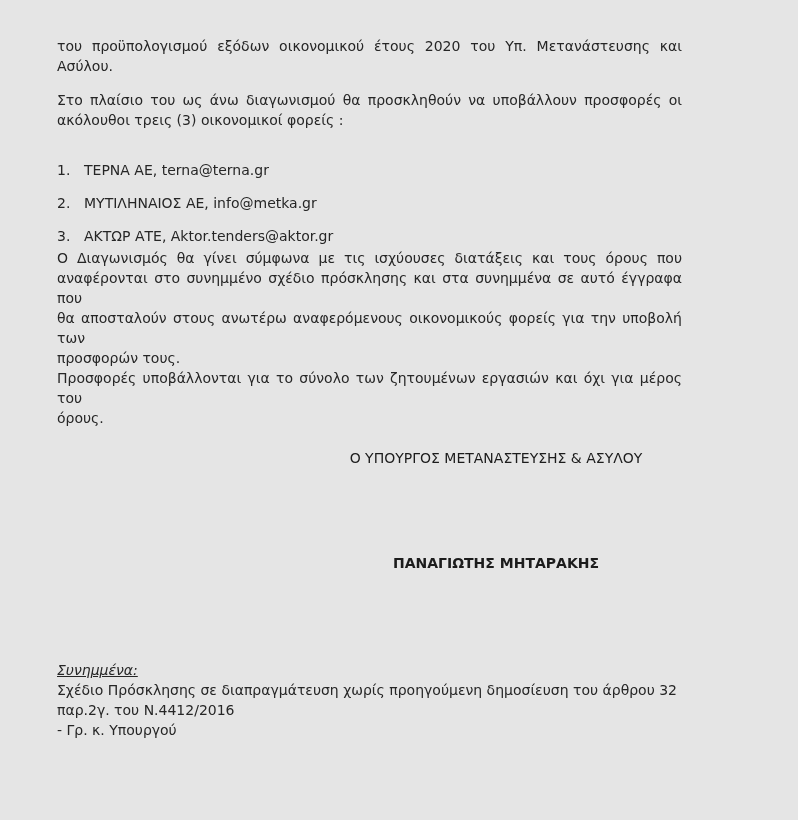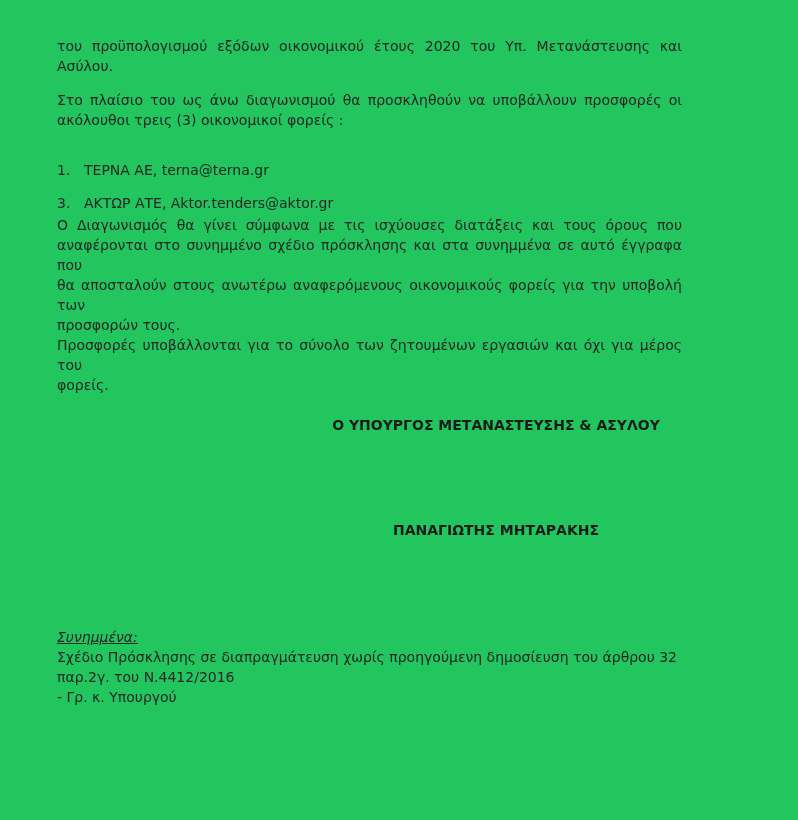--- a/index.html
+++ b/index.html
@@ -13,21 +13,21 @@
     font-family: "DejaVu Sans", "Liberation Sans", sans-serif;
     font-size: 14px;
     line-height: 20px;
     color: #262626;
     overflow: hidden;
   }
   .page {
     position: relative;
     width: 798px;
     height: 820px;
-    background: #22c55e;
+    background: #e5e5e5;
   }
   .content {
     margin-left: 57px;
     width: 625px;
   }
   
   .j {
     text-align: justify;
     text-align-last: justify;
   }
@@ -44,21 +44,21 @@
     width: 27px;
   }
   .para-34 { margin-top: 2px; }
   .signature-block {
     margin-left: 260px;
     width: 358px;
     text-align: center;
   }
   .minister-title {
     margin-top: 20px;
-    font-weight: bold;
+    font-weight: normal;
     color: #1c1c1c;
   }
   .minister-name {
     margin-top: 85px;
     font-weight: bold;
     color: #1c1c1c;
   }
   .attachments-heading {
     margin-top: 87px;
     font-style: italic;
@@ -84,31 +84,34 @@
     <div class="para-2">
       <div class="j">Στο πλαίσιο του ως άνω διαγωνισμού θα προσκληθούν να υποβάλλουν προσφορές οι</div>
       <div class="plain">ακόλουθοι τρεις (3) οικονομικοί φορείς :</div>
     </div>
 
     <div class="vendor-list">
       <div class="vendor-row">
         <span class="vendor-num">1.</span><span>ΤΕΡΝΑ ΑΕ, terna@terna.gr</span>
       </div>
       <div class="vendor-row">
+        <span class="vendor-num">2.</span><span>ΜΥΤΙΛΗΝΑΙΟΣ ΑΕ, info@metka.gr</span>
+      </div>
+      <div class="vendor-row">
         <span class="vendor-num">3.</span><span>ΑΚΤΩΡ ΑΤΕ, Aktor.tenders@aktor.gr</span>
       </div>
     </div>
 
     <div class="para-34">
       <div class="j">Ο Διαγωνισμός θα γίνει σύμφωνα με τις ισχύουσες διατάξεις και τους όρους που</div>
       <div class="j">αναφέρονται στο συνημμένο σχέδιο πρόσκλησης και στα συνημμένα σε αυτό έγγραφα που</div>
       <div class="j">θα αποσταλούν στους ανωτέρω αναφερόμενους οικονομικούς φορείς για την υποβολή των</div>
       <div class="plain">προσφορών τους.</div>
       <div class="j">Προσφορές υποβάλλονται για το σύνολο των ζητουμένων εργασιών και όχι για μέρος του</div>
-      <div class="plain">φορείς.</div>
+      <div class="plain">όρους.</div>
     </div>
 
     <div class="signature-block">
       <div class="minister-title">Ο ΥΠΟΥΡΓΟΣ ΜΕΤΑΝΑΣΤΕΥΣΗΣ &amp; ΑΣΥΛΟΥ</div>
       <div class="minister-name">ΠΑΝΑΓΙΩΤΗΣ ΜΗΤΑΡΑΚΗΣ</div>
     </div>
 
     <div>
       <div class="attachments-heading">Συνημμένα:</div>
       <div class="plain">Σχέδιο Πρόσκλησης σε διαπραγμάτευση χωρίς προηγούμενη δημοσίευση του άρθρου 32</div>

